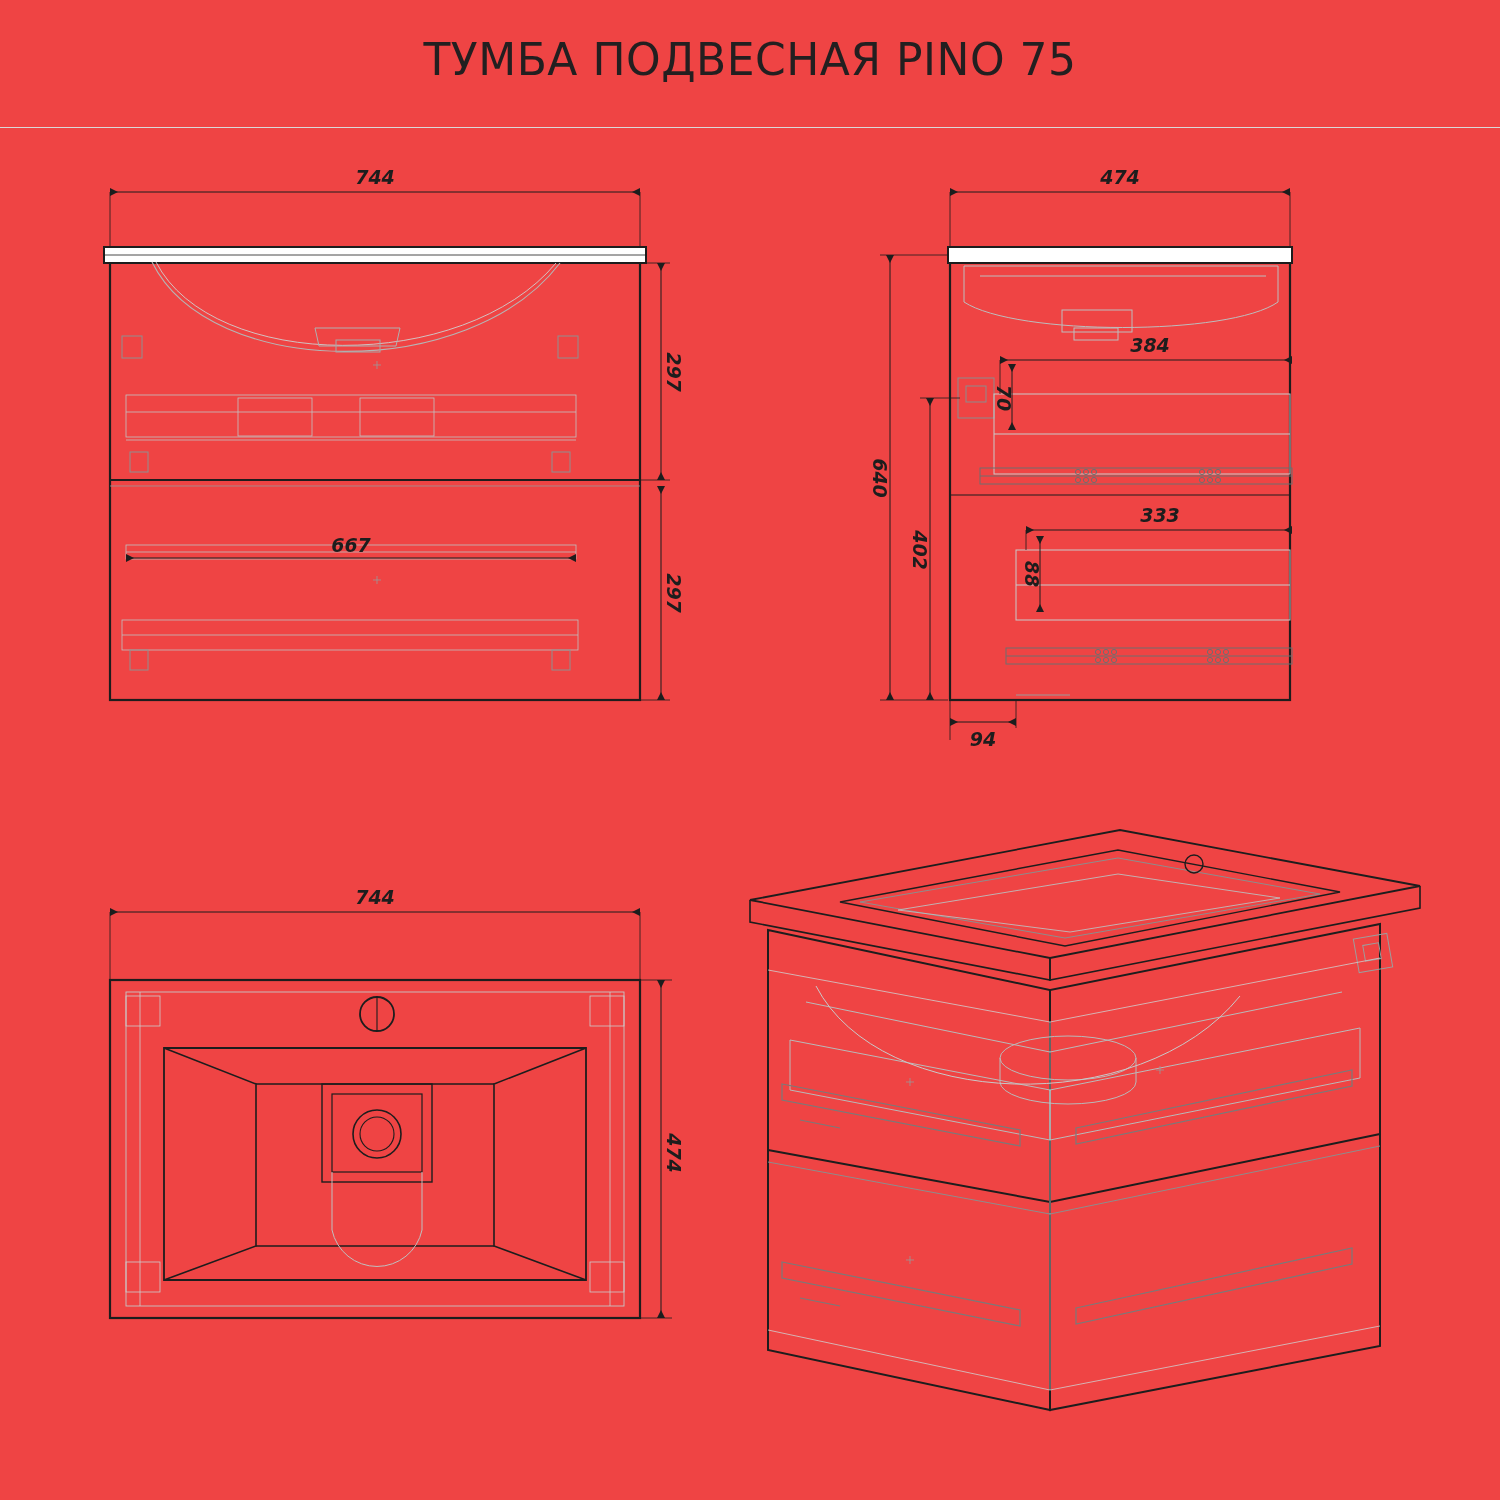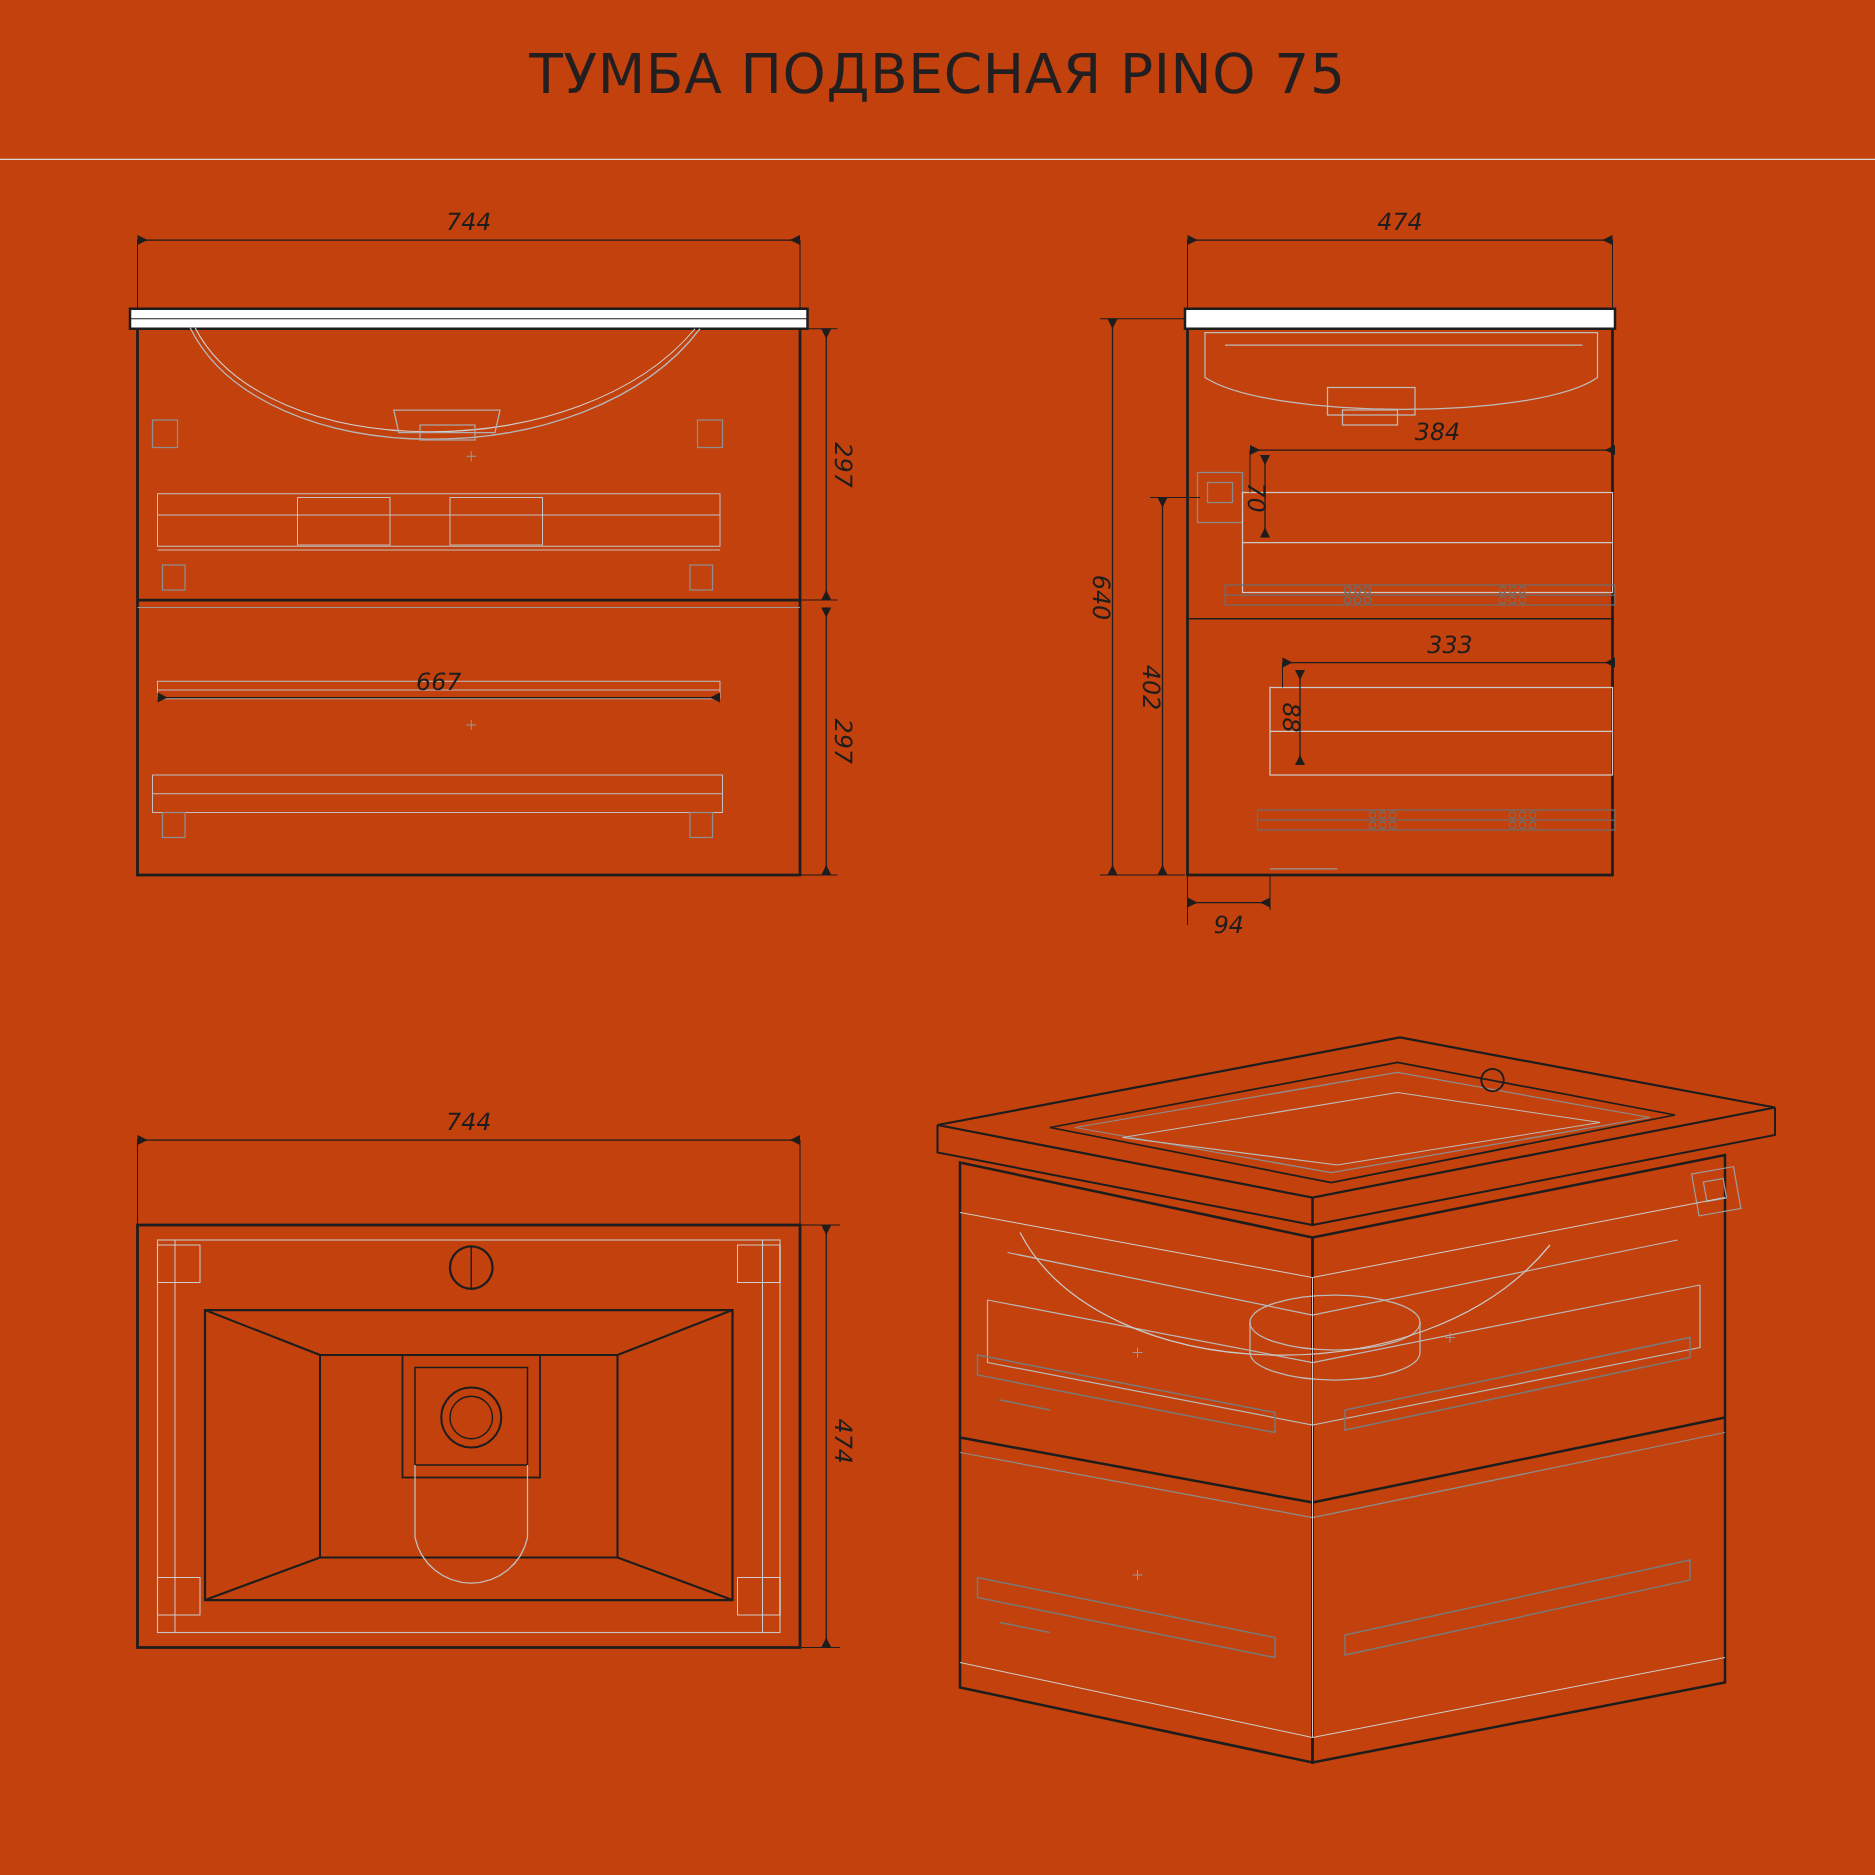--- a/index.html
+++ b/index.html
@@ -11,21 +11,21 @@
     width: 1500px;
     height: 1500px;
     font-family: "Liberation Sans", sans-serif;
     color: #1a1a1a;
     position: relative;
     overflow: hidden;
   }
   .sheet {
     position: absolute;
     inset: 0;
-    background: #c2410c;
+    background: #ef4444;
   }
   
   .header {
     position: absolute;
     left: 0; top: 0;
     width: 1500px;
     height: 128px;
     border-bottom: 1px solid #d9d9d9;
     box-sizing: border-box;
   }
@@ -35,21 +35,21 @@
     top: 34px;
     width: 1500px;
     text-align: center;
     font-size: 44px;
     font-weight: 500;
     letter-spacing: 0.5px;
     color: #231f20;
     font-family: "DejaVu Sans", sans-serif;
   }
   
-  .panel { position: absolute; }
+  .panel { position: absolute; font-weight: bold; }
   svg { display: block; overflow: visible; }
   .dimtext {
     font-family: "DejaVu Sans", sans-serif;
     font-style: italic;
     font-size: 19px;
     fill: #1d1d1d;
   }
   .vert { writing-mode: vertical-rl; }
 </style>
 </head>

